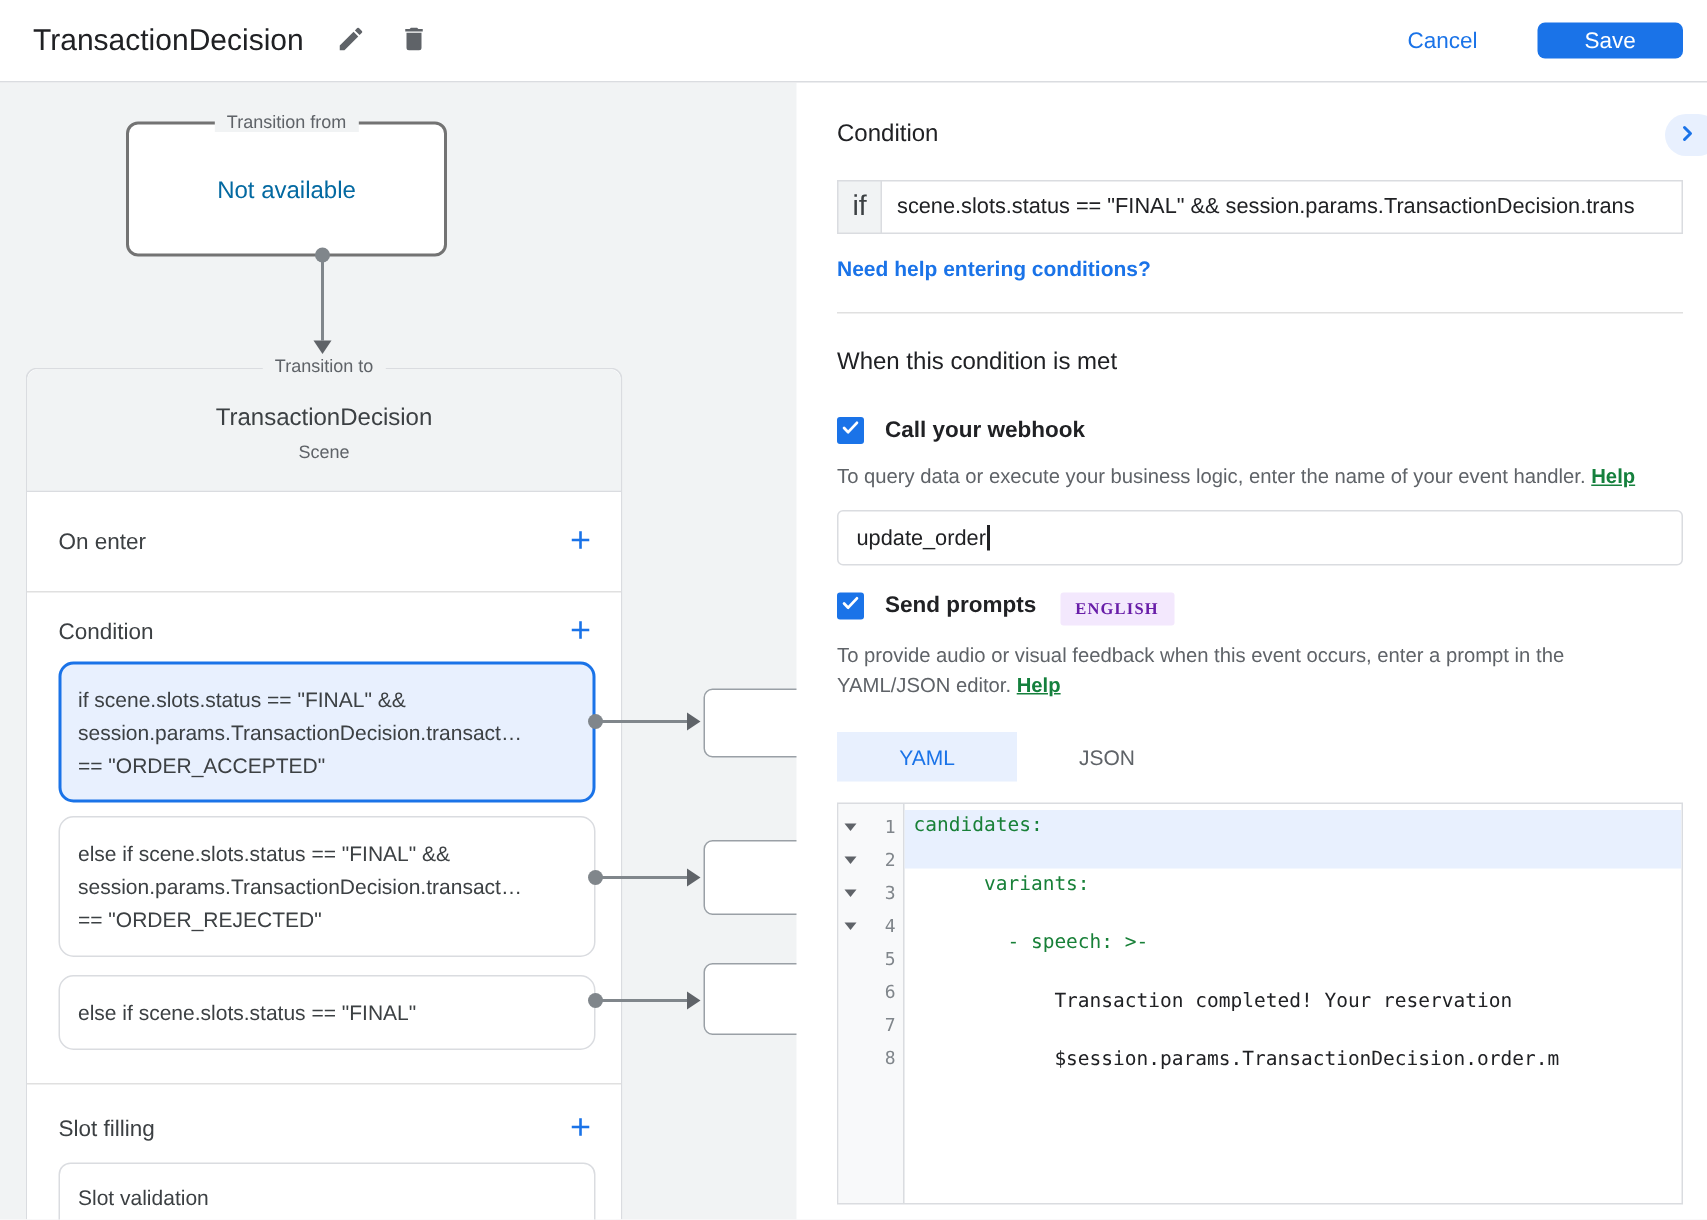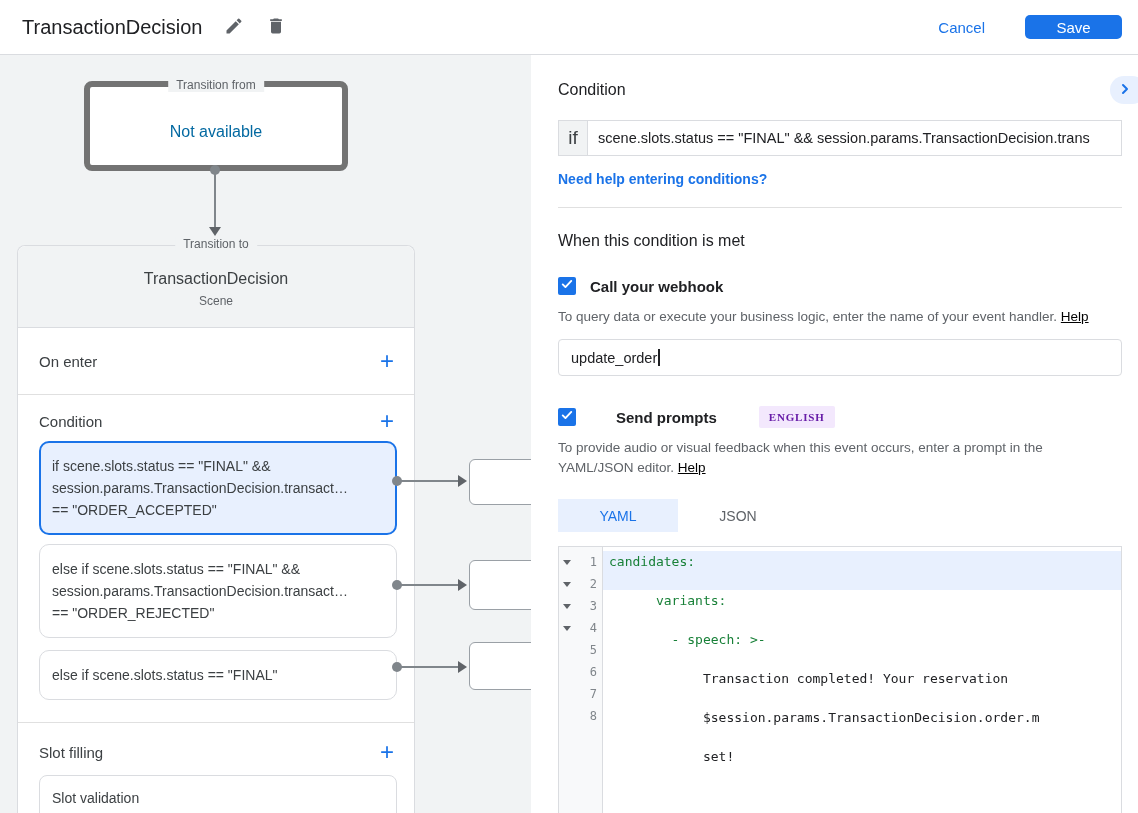--- a/index.html
+++ b/index.html
@@ -19,22 +19,22 @@
   .header-actions { display:flex; align-items:center; gap:40px; }
   .text-btn { background:none; border:none; color:#1a73e8; font-size:15px; font-weight:500;
               cursor:pointer; font-family:inherit; }
   .primary-btn { background:#1a73e8; color:#fff; border:none; border-radius:5px;
                  width:97px; height:24px; font-size:15px; font-weight:400; cursor:pointer;
                  font-family:inherit; }
 
   
   .graph { position:absolute; left:0; top:55px; width:1138px; height:758px; background:#f1f3f4; }
 
-  .from-box { position:absolute; left:84px; top:26px; width:264px; height:90px;
-              background:#fff; border:6px solid #737373; border-radius:8px; }
+  .from-box { position:absolute; left:84px; top:26px; width:214px; height:90px;
+              background:#fff; border:2px solid #737373; border-radius:8px; }
   .node-label { position:absolute; top:-9px; left:50%; transform:translateX(-50%);
                 background:#f1f3f4; padding:0 8px; font-size:12px; color:#5f6368; white-space:nowrap; }
   .from-content { text-align:center; margin-top:36px; font-size:16px; color:#0369a1; }
 
   .v-dot { position:absolute; left:210px; top:110px; width:10px; height:10px;
            border-radius:50%; background:#80868b; z-index:3; }
   .v-line { position:absolute; left:214px; top:115px; width:2px; height:57px; background:#80868b; z-index:3; }
   .v-arrow { position:absolute; left:209px; top:172px; width:0; height:0;
              border-left:6px solid transparent; border-right:6px solid transparent;
              border-top:9px solid #5f6368; z-index:3; }
@@ -91,29 +91,29 @@
               display:flex; align-items:center; justify-content:center;
               font-size:19px; color:#3c4043; }
   .if-value { flex:1; border:1px solid #dadce0; border-left:none; display:flex;
               align-items:center; padding-left:10px; font-size:14.5px; color:#202124;
               white-space:nowrap; overflow:hidden; background:#fff; }
   .help-link { display:inline-block; margin-top:15px; color:#1a73e8; font-size:14px;
                text-decoration:none;font-weight:bold; }
   .panel-divider { border-bottom:1px solid #e0e0e0; margin-top:19px; }
 
   .sec2 { padding-top:24px; }
-  .check-row { display:flex; align-items:center; margin-top:27px; }
+  .check-row { display:flex; align-items:flex-start; margin-top:27px; }
   .checkbox { width:18px; height:18px; background:#1a73e8; border-radius:2px;
               display:flex; align-items:center; justify-content:center; cursor:pointer;
               flex:none; }
   .check-label { margin-left:14px; font-size:15px; font-weight:700; color:#202124; }
   .badge { margin-left:16px; background:#f3e8fd; color:#681da8; font-size:11px;
            font-weight:700; letter-spacing:0.8px; padding:5px 10px; border-radius:2px;font-family:Liberation Serif, serif; }
   .desc { margin-top:12px; font-size:13.5px; color:#5f6368; line-height:20px; max-width:556px; }
-  .desc a { color:#000000; }
+  .desc a { color:#15803d;font-weight:bold; }
   .desc a.u { text-decoration:underline; }
   .field { margin-top:12px; height:37px; border:1px solid #dadce0; border-radius:4px;
            display:flex; align-items:center; padding-left:12px; font-size:14.5px;
            color:#202124; background:#fff; cursor:text; }
   .caret { display:inline-block; width:1.5px; height:17px; background:#202124; margin-left:1px; }
 
   .tabs { display:flex; margin-top:21px; }
   .tab { width:120px; height:33px; display:flex; align-items:center; justify-content:center;
          font-size:14px; font-weight:500; color:#5f6368; cursor:pointer; }
   .tab.active { background:#e8f0fe; color:#1a73e8; }
@@ -268,21 +268,21 @@
       </div>
       <div class="desc">
         <span>To query data or execute your business logic, enter the name of your event handler.</span>
         <a href="#" class="u">Help</a>
       </div>
       <div class="field">
         <span>update_order</span>
           <span class="caret"></span>
       </div>
 
-      <div class="check-row" style="margin-top:30px;gap:26px;">
+      <div class="check-row" style="margin-top:18px;">
         <div class="checkbox">
           <span>
             <svg width="14" height="14" viewBox="0 0 18 18" fill="none" stroke="#ffffff" stroke-width="2.4" stroke-linecap="round" stroke-linejoin="round">
                 <path d="M3.5 9.5l3.5 3.5 7.5-8"></path>
               </svg>
           </span>
         </div>
         <span class="check-label">Send prompts</span>
         <span class="badge">ENGLISH</span>
       </div>
@@ -338,19 +338,18 @@
               <span class="fold"></span>
               <span class="ln">8</span>
             </div>
         </div>
         <div class="code-col">
           <div class="c-row key hl">candidates:</div>
           <div class="c-row key">      variants:</div>
           <div class="c-row key">        - speech: &gt;-</div>
           <div class="c-row">            Transaction completed! Your reservation</div>
           <div class="c-row">            $session.params.TransactionDecision.order.m</div>
-          <div class="c-row">            set!</div>
           <div class="c-row"></div>
         </div>
       </div>
     </div>
   </div>
 </div>
 
 </body></html>

